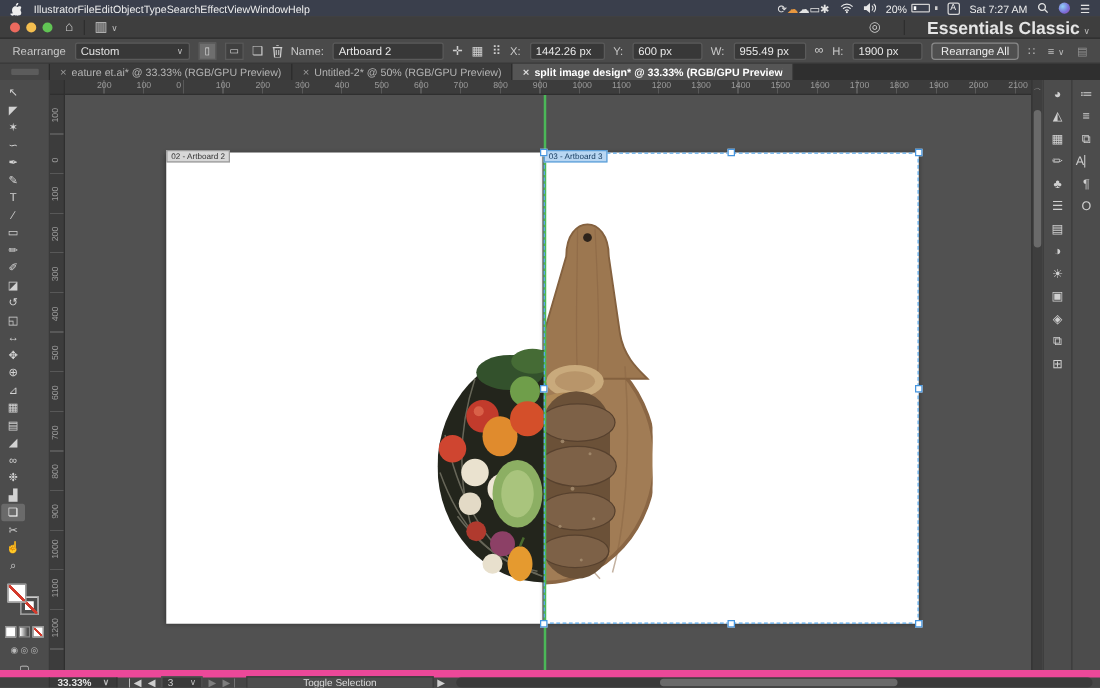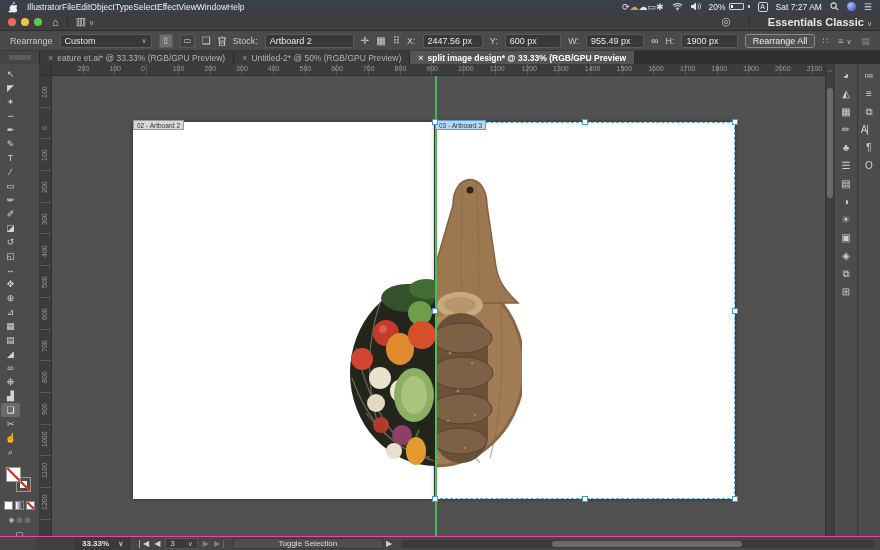--- a/index.html
+++ b/index.html
@@ -22,21 +22,21 @@
 
   
   .titlebar{height:18px;background:#3e3e3e;border-bottom:1px solid #2c2c2c;display:flex;align-items:center;padding:0 8px;position:relative;flex:0 0 18px;}
   .tl{display:flex;gap:5px;align-items:center;margin-right:10px;}
   .tl i{width:8px;height:8px;border-radius:50%;display:block;}
   .tl .r{background:#ec6a5e}.tl .y{background:#f5bf4f}.tl .g{background:#61c454}
   .tb-ic{color:#cfcfcf;font-size:11px;margin-right:8px;}
   .tb-sep{width:1px;height:12px;background:#2e2e2e;margin-right:8px;}
   .tb-title{position:absolute;left:0;right:0;text-align:center;color:#cfcfcf;font-size:9.5px;pointer-events:none;}
   .tb-right{margin-left:auto;display:flex;align-items:center;gap:10px;z-index:1;}
-  .workspace{color:#e5e5e5;font-weight:bold;font-size:11px;}
+  .workspace{color:#e5e5e5;font-weight:bold;font-size:14px;}
   .chev{font-size:7px;color:#bbb;margin-left:3px;}
   .searchbox{width:150px;height:13px;background:#2e2e2e;border:1px solid #555;border-radius:2px;display:flex;align-items:center;padding:0 4px;gap:3px;color:#8a8a8a;}
 
   
   .controlbar{height:20px;background:#4a4a4a;border-bottom:1px solid #383838;display:flex;align-items:center;padding:0 10px;gap:7px;white-space:nowrap;flex:0 0 20px;}
   .cb-label{color:#c9c9c9;}
   .cb-select{background:#383838;border:1px solid #5a5a5a;border-radius:2px;height:14px;display:flex;align-items:center;padding:0 4px;gap:14px;color:#e3e3e3;min-width:92px;justify-content:space-between;}
   .cb-input{background:#383838;border:1px solid #5a5a5a;border-radius:2px;height:14px;display:flex;align-items:center;padding:0 4px;color:#e9e9e9;}
   .ori{width:15px;height:14px;border:1px solid #5a5a5a;background:#404040;display:flex;align-items:center;justify-content:center;color:#ddd;font-size:8px;}
   .ori.on{background:#6e6e6e;}
@@ -89,21 +89,21 @@
   .artsvg{position:absolute;z-index:2;}
   .vscroll{position:absolute;right:0;top:0;bottom:0;width:9px;background:#3e3e3e;border-left:1px solid #333;}
   .vscroll .vth{position:absolute;left:1px;right:1px;top:24px;height:110px;background:#6a6a6a;border-radius:4px;}
   .vscroll .va{position:absolute;top:2px;left:0;right:0;text-align:center;font-size:6px;color:#aaa;}
 
   .dock{width:46px;display:flex;flex:0 0 46px;}
   .dock-col{width:23px;background:#4c4c4c;border-left:1px solid #3a3a3a;display:flex;flex-direction:column;align-items:center;padding-top:4px;gap:2px;}
   .dicon{width:18px;height:16px;line-height:16px;text-align:center;color:#cfcfcf;font-size:10px;}
 
   
-  .statusbar{height:14px;background:#464646;border-top:1px solid #ec4899;display:flex;align-items:center;flex:0 0 14px;font-size:8px;color:#ccc;padding-left:36px;}
+  .statusbar{height:14px;background:#464646;border-top:6px solid #ec4899;display:flex;align-items:center;flex:0 0 14px;font-size:8px;color:#ccc;}
   .sb-stub{width:40px;height:100%;background:#404040;border-right:1px solid #333;}
   .sb-zoom{display:flex;align-items:center;gap:6px;background:#3a3a3a;height:100%;padding:0 6px;border-right:1px solid #333;font-weight:bold;color:#e5e5e5;}
   .sb-nav{display:flex;align-items:center;gap:5px;padding:0 6px;color:#cfcfcf;}
   .sb-nav .dim{color:#7e7e7e;}
   .sb-abnum{background:#3a3a3a;height:11px;display:flex;align-items:center;gap:10px;padding:0 4px;border:1px solid #555;}
   .sb-status{width:150px;height:11px;display:flex;align-items:flex-start;justify-content:center;background:#4e4e4e;border:1px solid #3a3a3a;color:#ddd;}
   .sb-arrow{padding:0 3px;color:#cfcfcf;}
   .hscroll{flex:1;height:8px;background:#3a3a3a;border-radius:4px;margin:0 6px;position:relative;}
   .hscroll .hth{position:absolute;left:32%;width:190px;top:1px;bottom:1px;background:#6a6a6a;border-radius:3px;}
   svg{display:block;}
@@ -114,21 +114,21 @@
 <div class="app">
 
   <div class="menubar">
     <div class="mb-left">
       <span class="apple-svg">
         <svg viewBox="0 0 10 12" width="9" height="11">
             <path fill="#eee" d="M7.1 0c-.6.05-1.4.45-1.8 1-.4.45-.7 1.15-.6 1.8.7.05 1.45-.4 1.85-.95.4-.5.65-1.2.55-1.85zM9.4 8.1c-.3.7-.45 1-.85 1.6-.55.85-1.35 1.9-2.3 1.9-.85.01-1.1-.56-2.2-.55-1.1.01-1.35.56-2.2.55C.9 11.6.2 10.65-.35 9.8z" transform="translate(.4)"></path>
             <path fill="#eee" d="M4.9 3.3c-1 0-2 .6-2.6 1.55-.9 1.45-.55 3.7.65 5.25.45.6 1 1.25 1.75 1.25.7-.01.9-.45 1.85-.46.95-.01 1.15.45 1.85.44.75-.01 1.35-.8 1.8-1.4.3-.45.45-.7.7-1.2-1.85-.7-2.15-3.3-.3-4.3-.55-.7-1.35-1.1-2.1-1.1-.8 0-1.25.47-1.8.47-.5 0-.95-.5-1.8-.5z"></path>
           </svg>
       </span>
-      <span><span class="menu">Illustrator</span><span class="menu">File</span><span class="menu">Edit</span><span class="menu">Object</span><span class="menu">Type</span><span class="menu">Select</span><span class="menu">Effect</span><span class="menu">View</span><span class="menu">Window</span><span class="menu">Help</span></span>
+      <span><span class="menu">Illustrator</span><span class="menu">File</span><span class="menu">Edit</span><span class="menu">Object</span><span class="menu">Type</span><span class="menu">Search</span><span class="menu">Effect</span><span class="menu">View</span><span class="menu">Window</span><span class="menu">Help</span></span>
     </div>
     <div class="mb-right">
       <span><span class="mbicon">⟳</span><span class="mbicon" style="color:#e8973f">☁</span><span class="mbicon">☁</span><span class="mbicon">▭</span><span class="mbicon">✱</span></span>
       <span>
         <svg width="11" height="9" viewBox="0 0 12 9">
             <path d="M1 3.2C3.8.4 8.2.4 11 3.2M2.7 5C4.6 3.2 7.4 3.2 9.3 5M4.4 6.8C5.3 6 6.7 6 7.6 6.8" stroke="#e5e5e5" stroke-width="1.1" fill="none"></path>
             <circle cx="6" cy="8" r=".9" fill="#e5e5e5"></circle>
           </svg>
       </span>
       <span>
@@ -181,30 +181,30 @@
       </span>
     <span class="ori on">▯</span>
     <span class="ori">▭</span>
     <span class="cb-ic">❏</span>
     <span class="cb-ic">
       <svg width="8" height="10" viewBox="0 0 8 10">
           <path d="M0 2h8M3 0h2M1 2l.7 8h4.6L7 2" stroke="#cfcfcf" fill="none" stroke-width="1"></path>
           <path d="M3 4v4M5 4v4" stroke="#cfcfcf" stroke-width=".8"></path>
         </svg>
     </span>
-    <span class="cb-label">Stock:</span>
+    <span class="cb-label">Name:</span>
     <span class="cb-input" style="width:92px;">
         <span>Artboard 2</span>
       </span>
     <span class="cb-ic">✛</span>
     <span class="cb-ic">▦</span>
     <span class="cb-ic">⠿</span>
     <span class="cb-label">X:</span>
     <span class="cb-input" style="width:62px;">
-        <span>2447.56 px</span>
+        <span>1442.26 px</span>
       </span>
     <span class="cb-label">Y:</span>
     <span class="cb-input" style="width:58px;">
         <span>600 px</span>
       </span>
     <span class="cb-label">W:</span>
     <span class="cb-input" style="width:60px;">
         <span>955.49 px</span>
       </span>
     <span class="cb-ic">∞</span>

